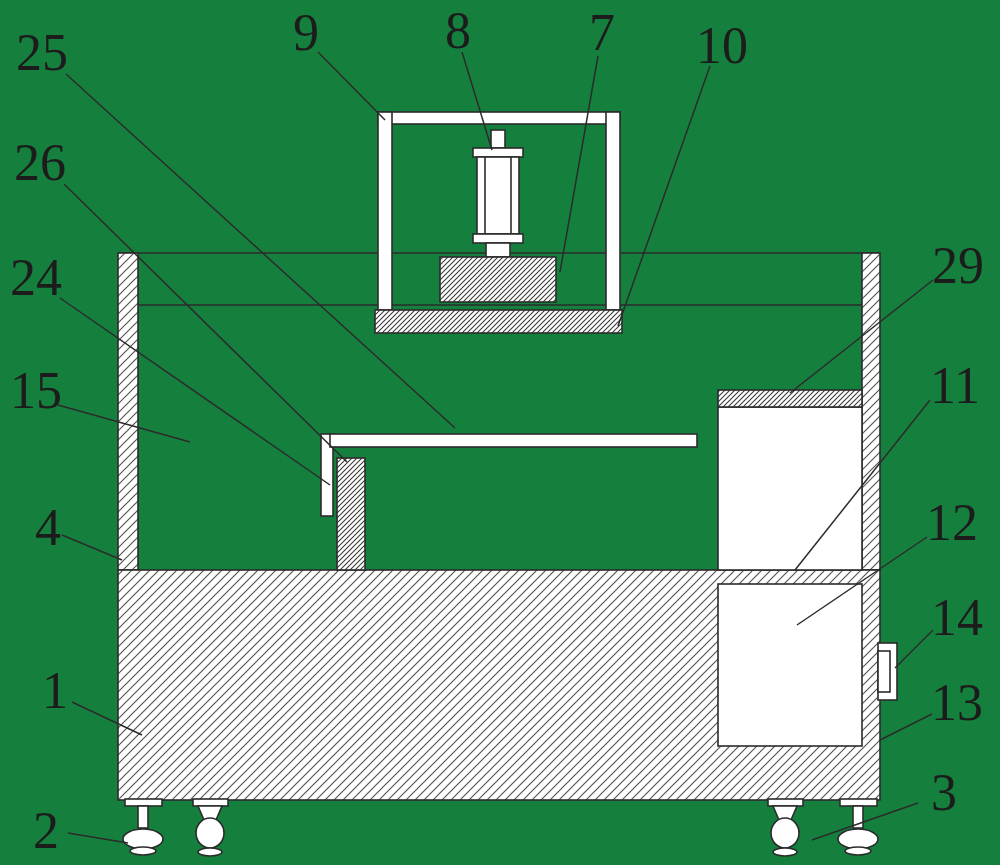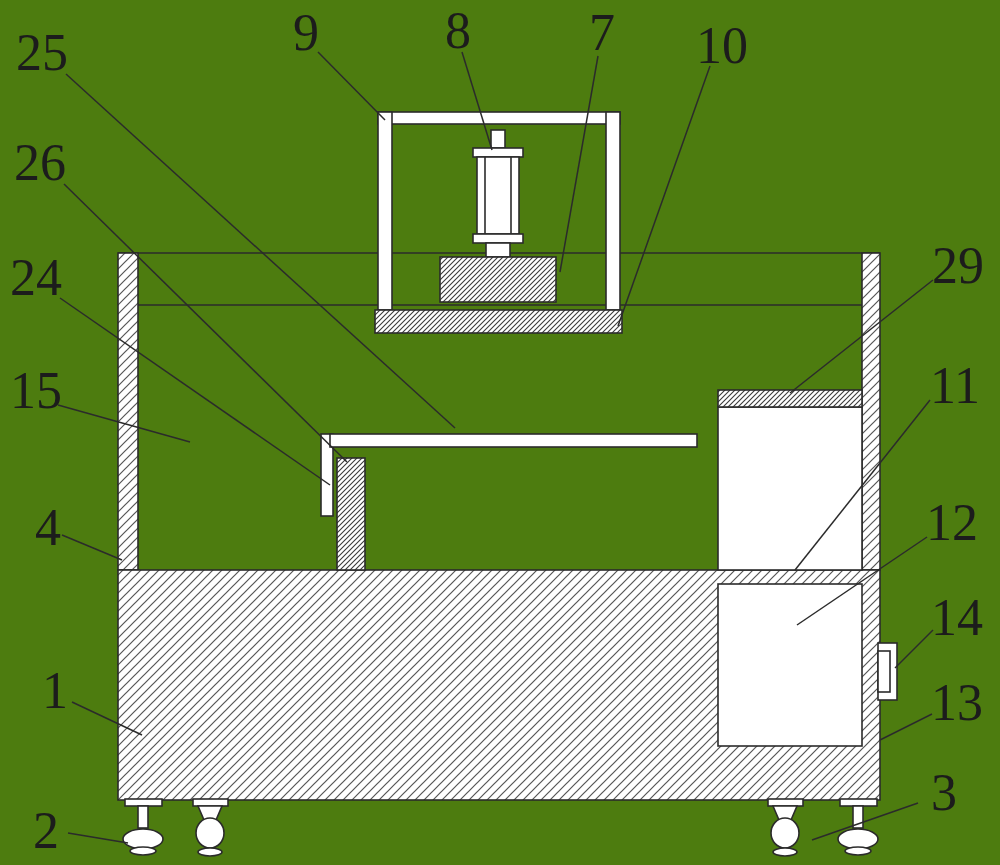--- a/index.html
+++ b/index.html
@@ -1,20 +1,20 @@
 <!DOCTYPE html>
 <html><head>
 <meta charset="utf-8">
 <style>
   html, body { margin: 0; padding: 0; background: #ffffff; }
   .stage {
     position: relative;
     width: 1000px;
     height: 865px;
-    background: #4d7c0f;
+    background: #15803d;
     overflow: hidden;
     font-family: "Liberation Serif", serif;
   }
   svg { display: block; }
   .outline { fill: #ffffff; stroke: #2b2b2b; stroke-width: 1.6; }
   .thin    { fill: none;    stroke: #2b2b2b; stroke-width: 1.6; }
   .hatched { fill: url(#hatch);      stroke: #2b2b2b; stroke-width: 1.6; }
   .dense   { fill: url(#hatchDense); stroke: #2b2b2b; stroke-width: 1.6; }
   #labels-layer text {
     font-family: "Liberation Serif", serif;

